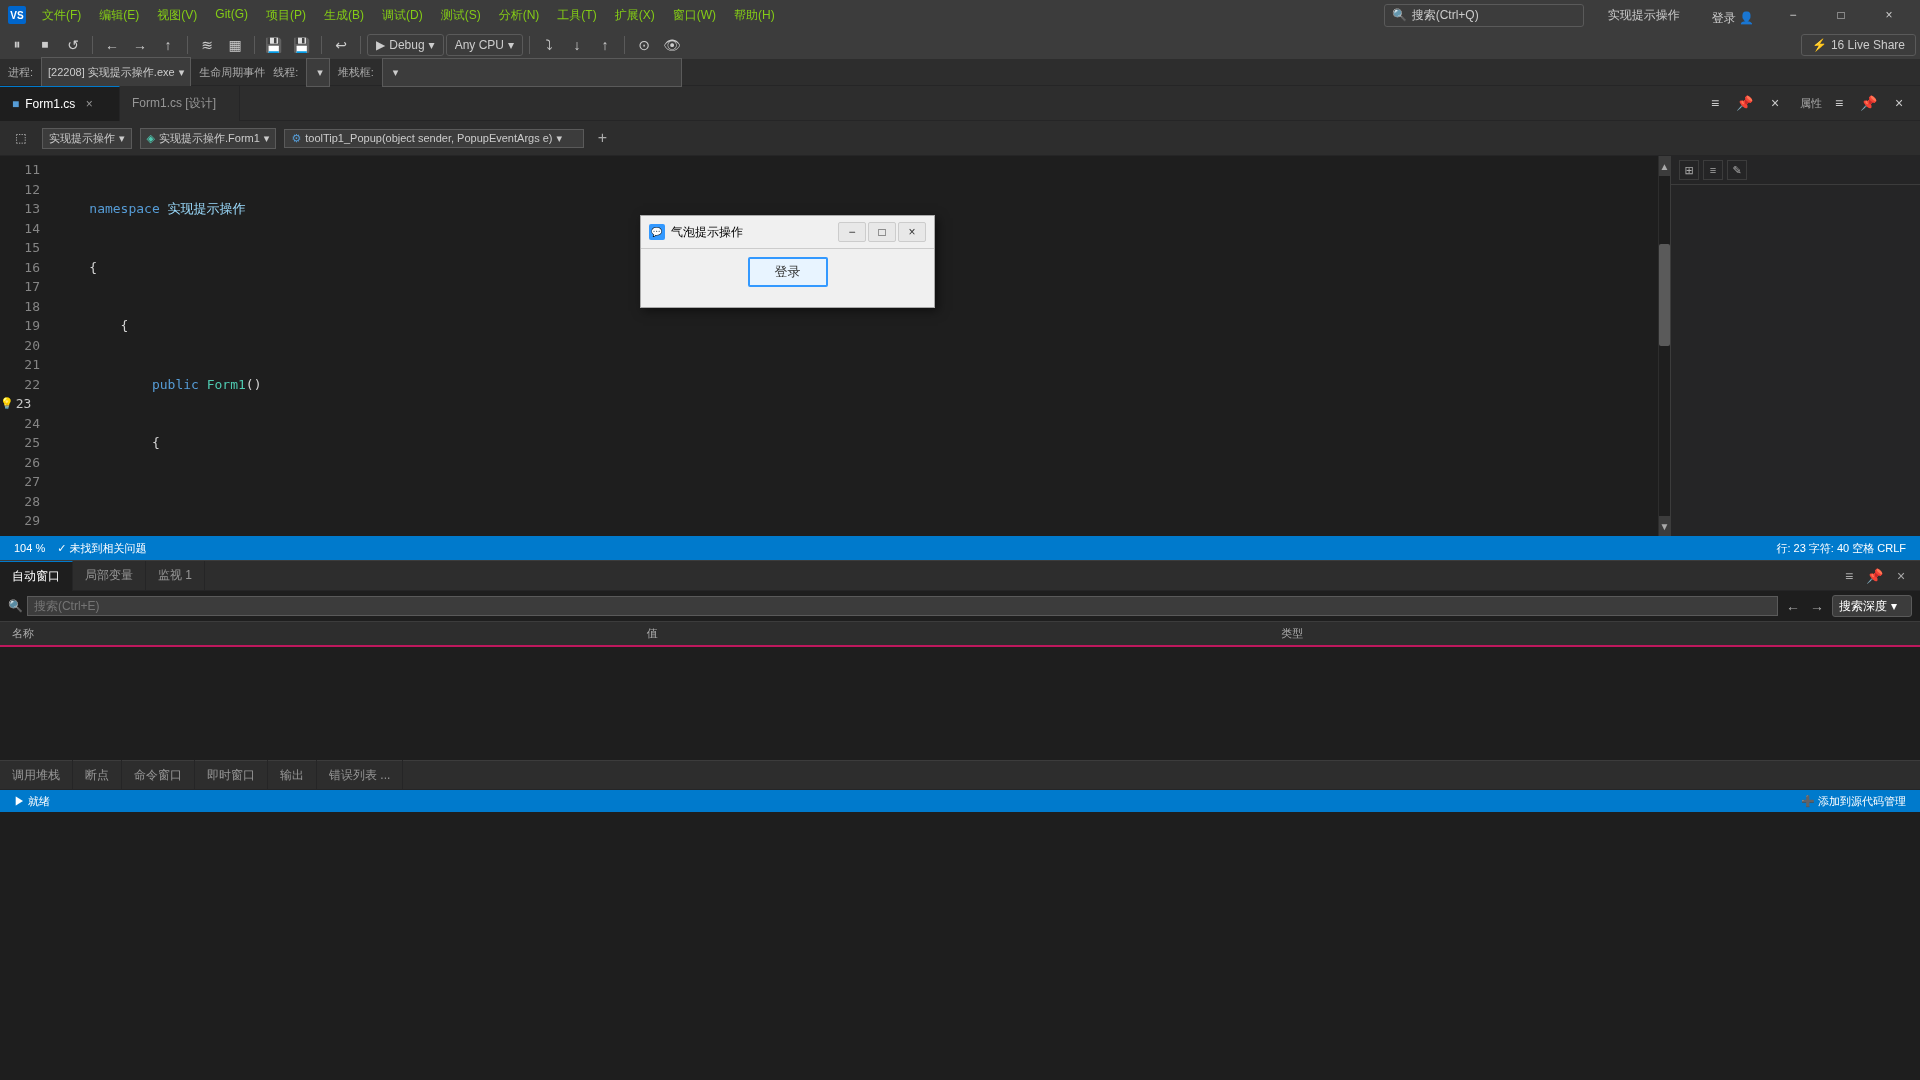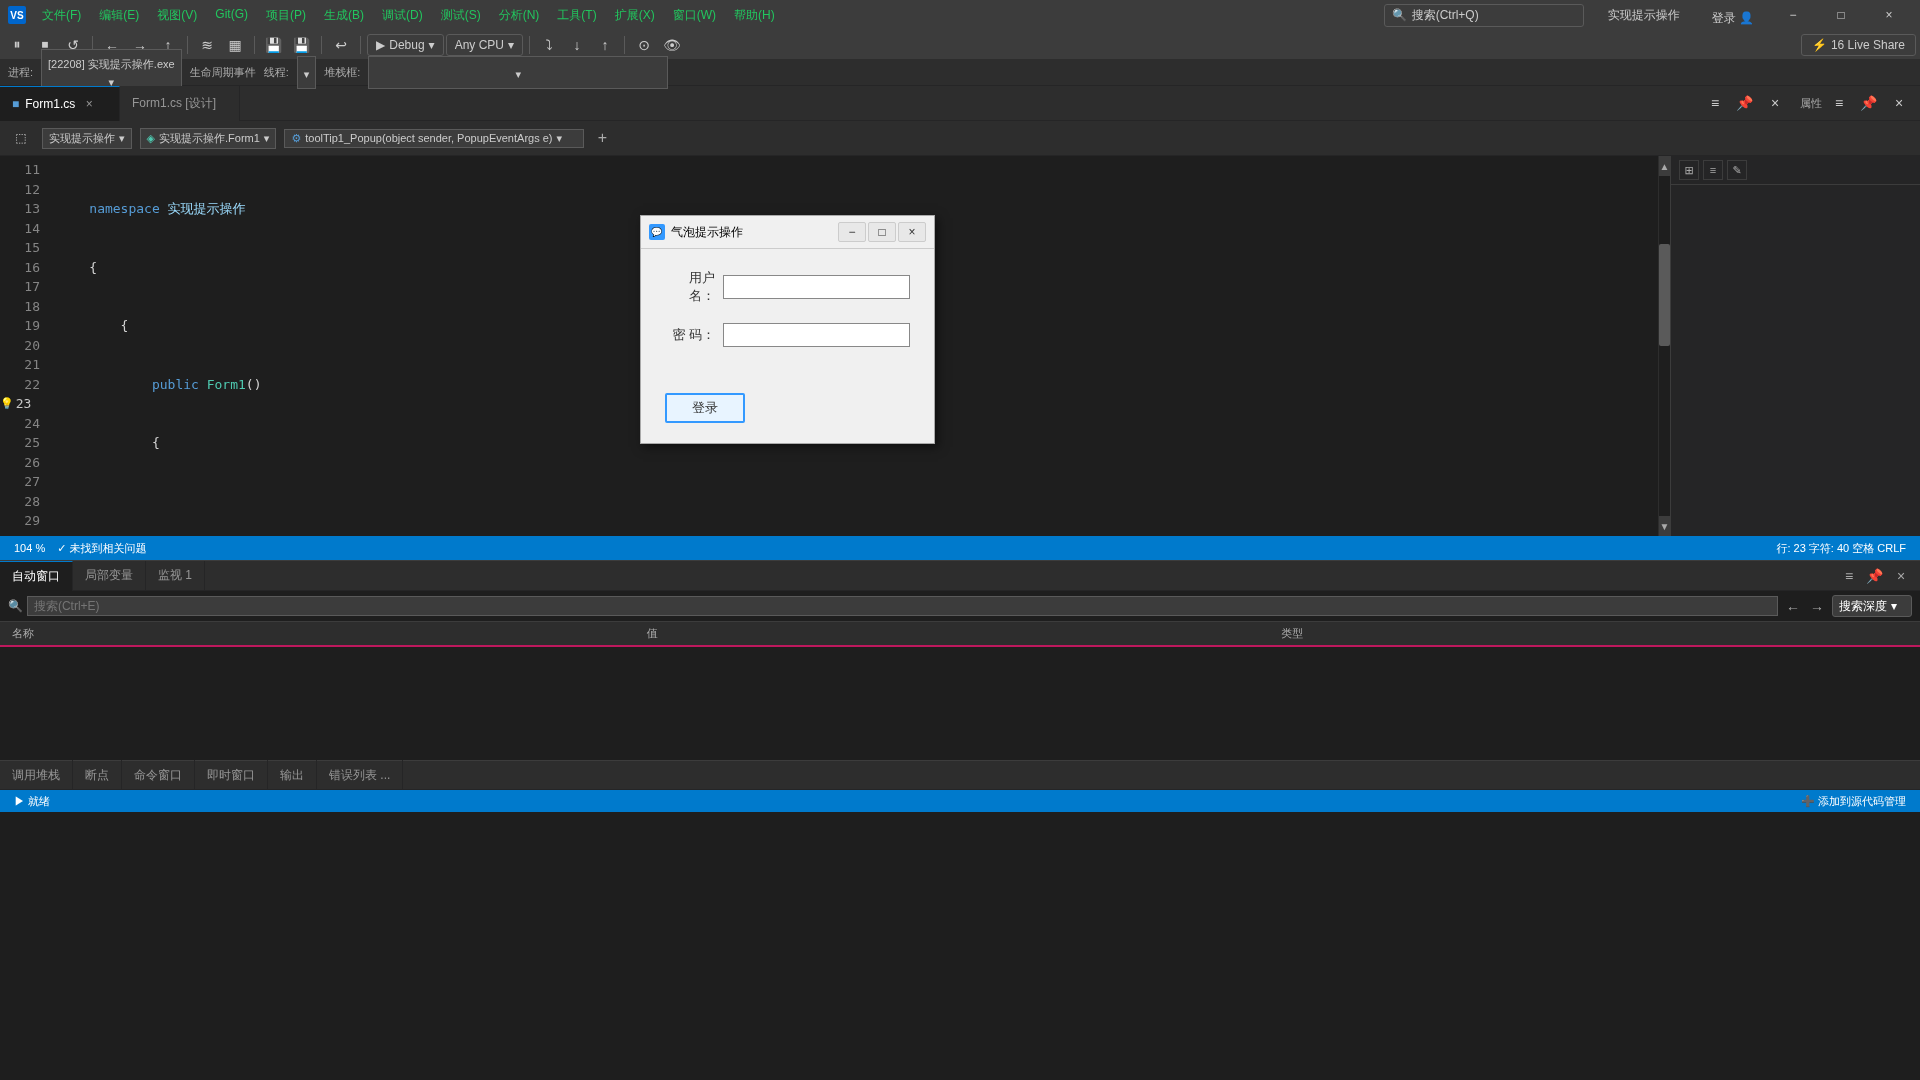--- a/index.html
+++ b/index.html
@@ -33,21 +33,21 @@
     .title-bar-menus {
       display: flex;
       gap: 2px;
       flex: 1;
     }
     .title-bar-menu-item {
       padding: 2px 8px;
       cursor: pointer;
       border-radius: 2px;
       font-size: 12px;
-      color: #22c55e;
+      color: #84cc16;
     }
     .title-bar-search {
       display: flex;
       align-items: center;
       background: #3c3c3c;
       border: 1px solid #5a5a5a;
       border-radius: 3px;
       padding: 2px 8px;
       width: 200px;
       gap: 4px;
@@ -159,21 +159,20 @@
     .process-dropdown {
       display: flex;
       align-items: center;
       background: #3c3c3c;
       border: 1px solid #5a5a5a;
       padding: 7px 6px;
       font-size: 11px;
       cursor: pointer;
       color: #cccccc;
       gap: 4px;
-      flex-direction: column;
     }
 
     
     .tabs-bar {
       display: flex;
       align-items: center;
       background: #2d2d2d;
       height: 35px;
       border-bottom: 1px solid #252526;
     }
@@ -422,20 +421,21 @@
     .dialog-input {
       flex: 1;
       height: 24px;
       border: 1px solid #888;
       background: white;
       padding: 2px 4px;
       font-size: 12px;
     }
     .dialog-footer {
       display: flex;
+      justify-content: center;
       padding: 8px 24px 20px;
     }
     .dialog-login-btn {
       width: 80px;
       height: 30px;
       background: #e8f4ff;
       border: 2px solid #3399ff;
       color: #333;
       font-size: 13px;
       cursor: pointer;
@@ -738,27 +738,17 @@
   <div class="dialog">
     <div class="dialog-title-bar">
       <div class="dialog-title-icon">💬</div>
       <div class="dialog-title-text">气泡提示操作</div>
       <div class="dialog-controls">
         <div class="dialog-ctrl-btn">−</div>
         <div class="dialog-ctrl-btn">□</div>
         <div class="dialog-ctrl-btn close-btn">×</div>
       </div>
     </div>
-    <div class="dialog-body">
-      <div class="dialog-field">
-        <div class="dialog-label">用户名：</div>
-        <input class="dialog-input" type="text" style="">
-      </div>
-      <div class="dialog-field">
-        <div class="dialog-label">密  码：</div>
-        <input class="dialog-input" type="password" style="">
-      </div>
-    </div>
     <div class="dialog-footer">
       <div class="dialog-login-btn">登录</div>
     </div>
   </div>
 </div>
 
 </body></html>

